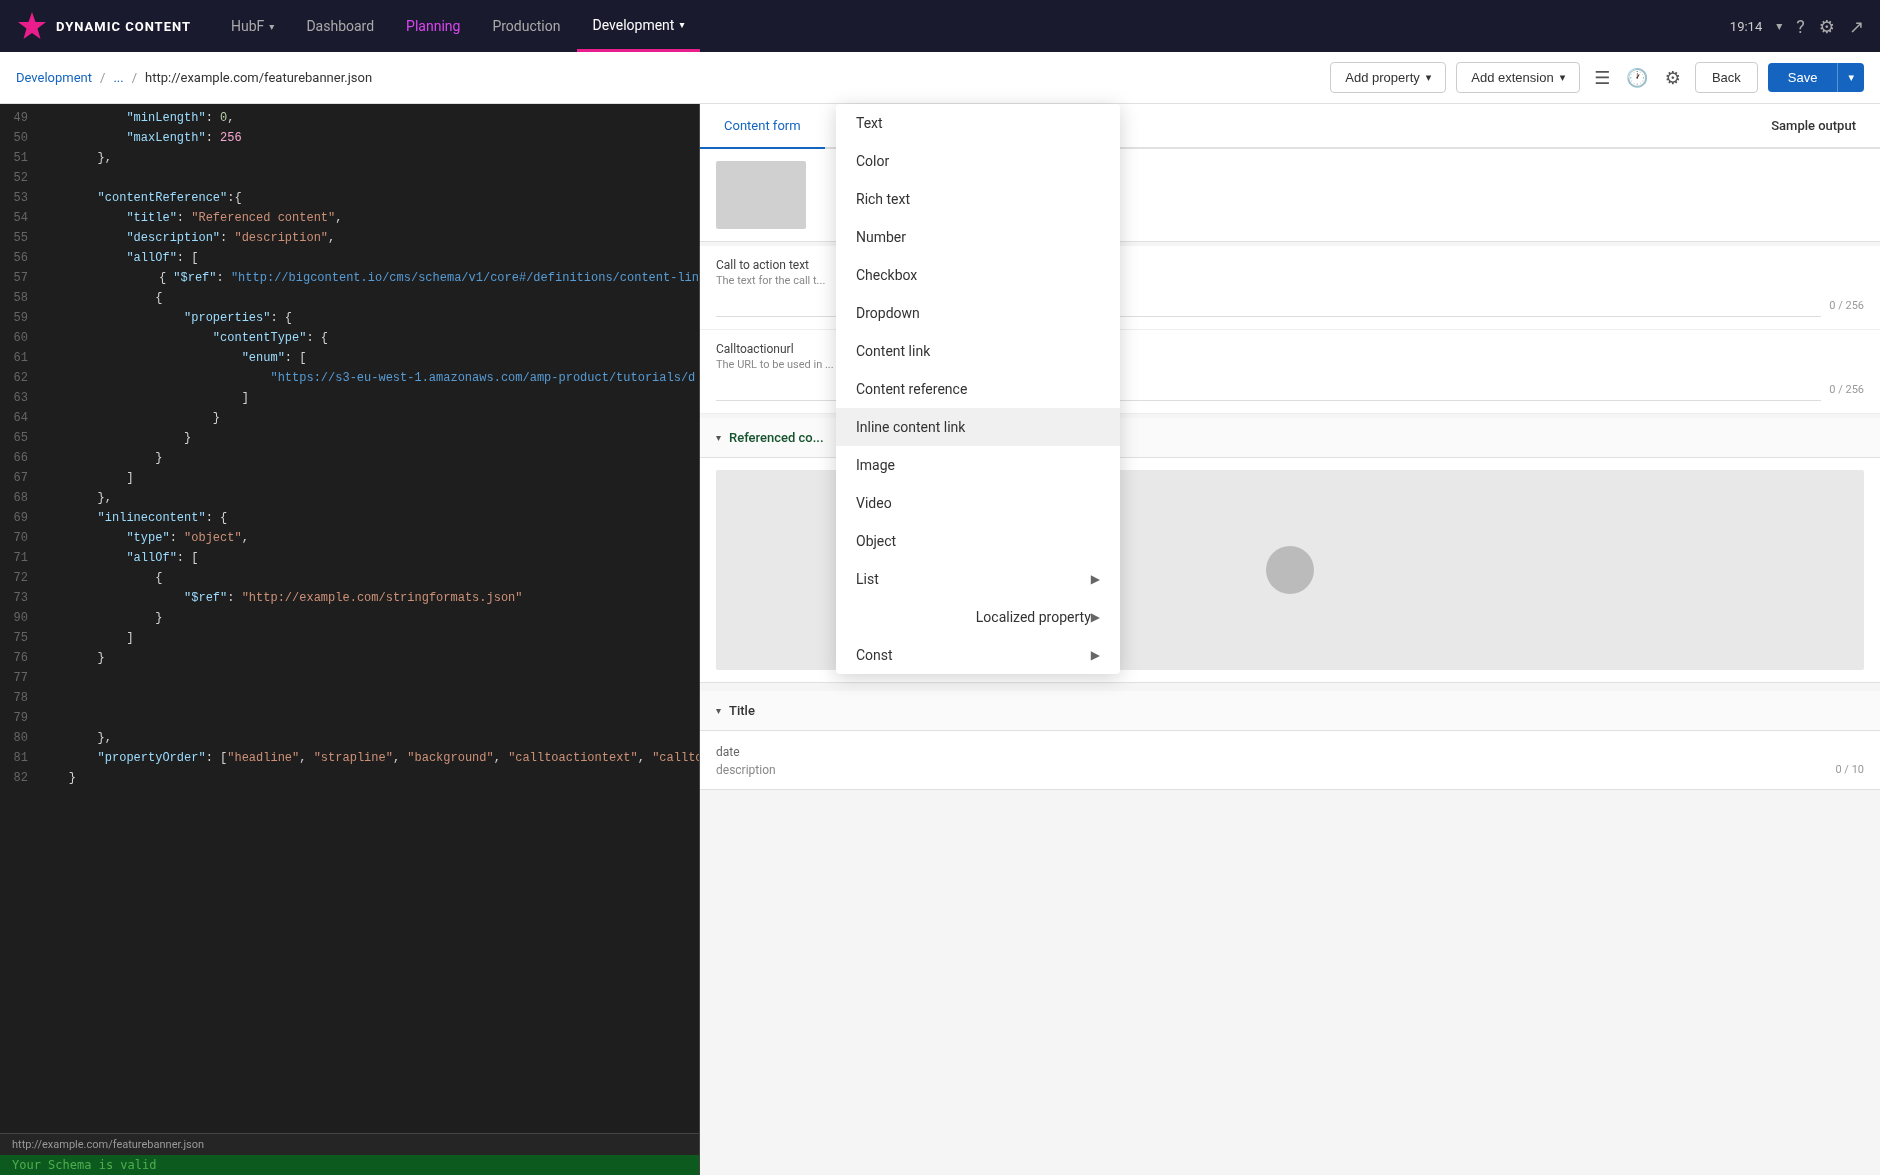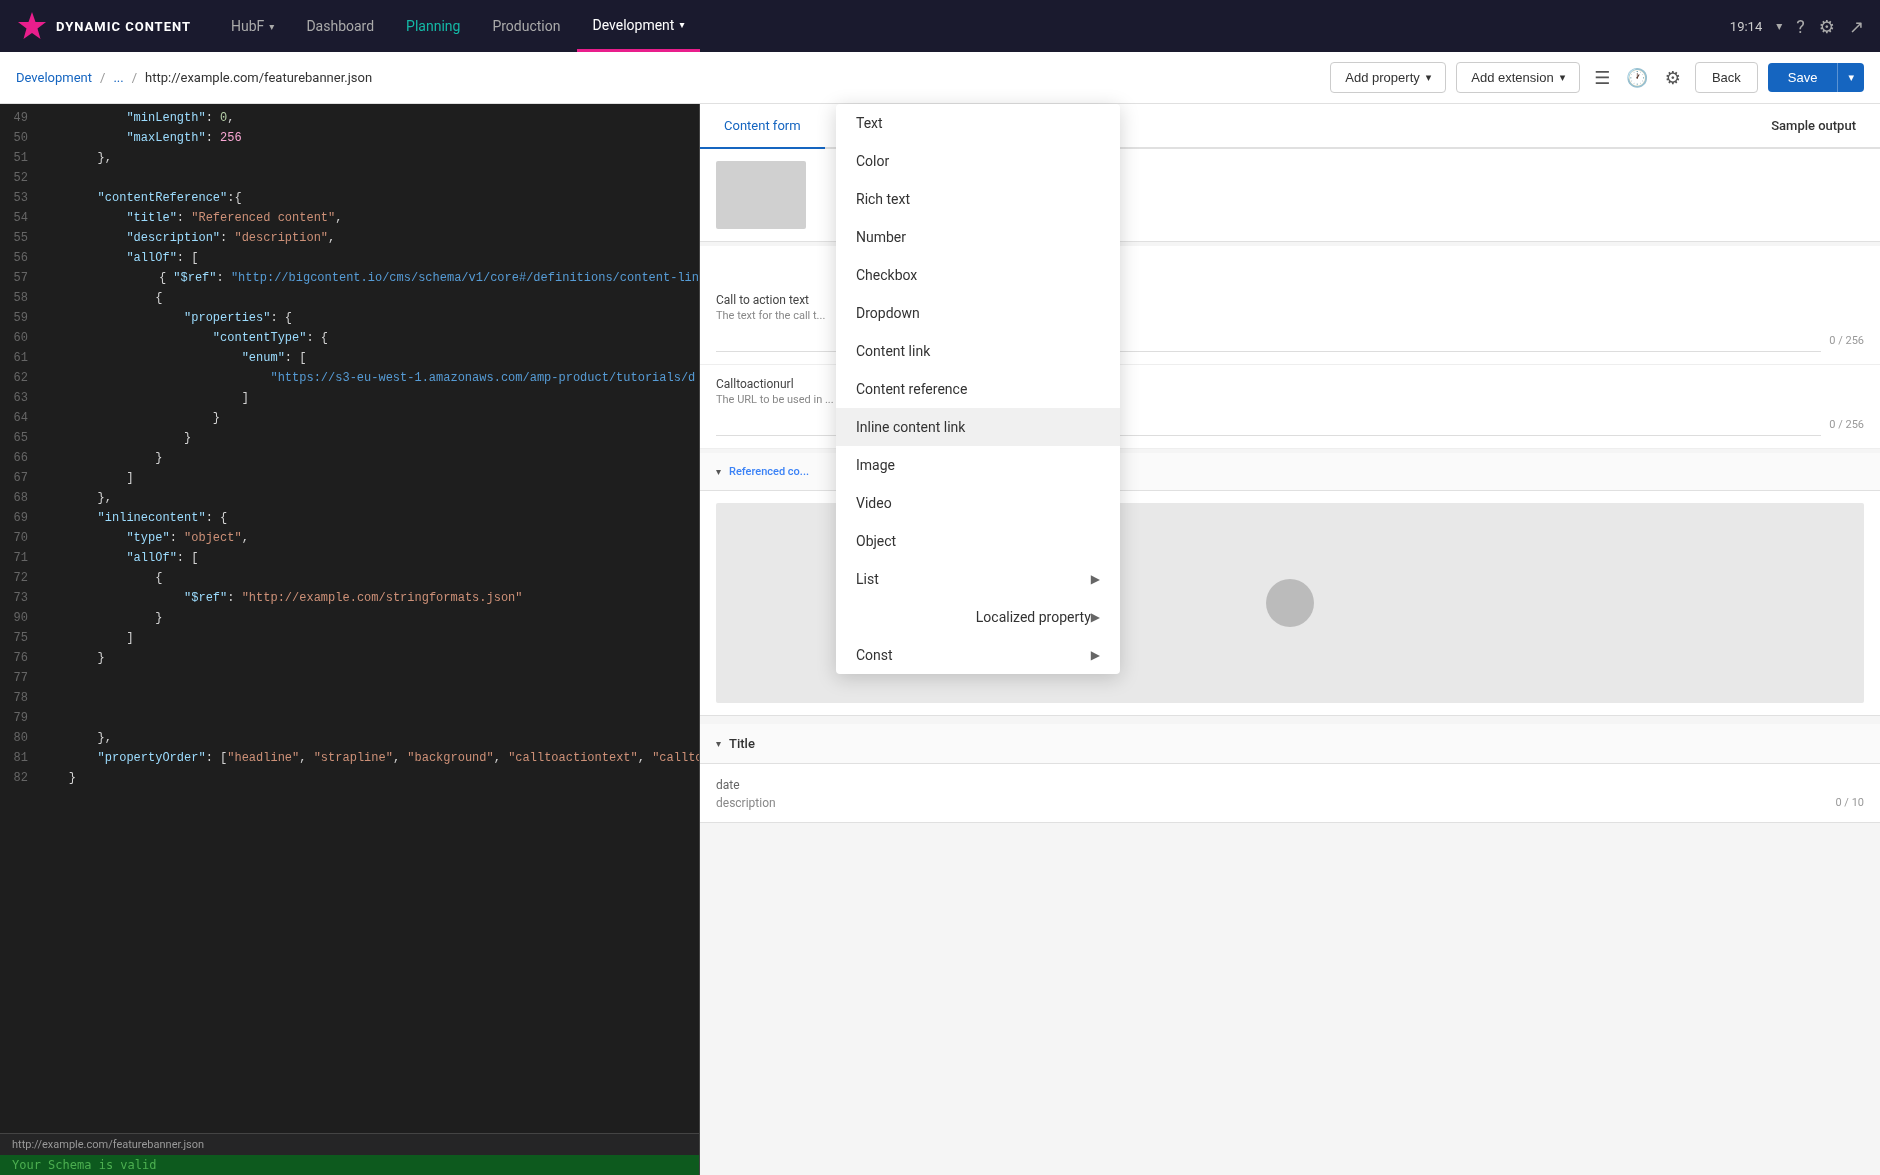--- a/index.html
+++ b/index.html
@@ -17,21 +17,21 @@
     <span style="color:#fff;font-size:13px;font-weight:700;letter-spacing:1px;">DYNAMIC CONTENT</span>
   </div>
   <div style="display:flex;align-items:center;flex:1;">
     <div style="color:#aaa;padding:0 16px;height:52px;display:flex;align-items:center;gap:5px;cursor:pointer;font-size:14px;">
       <span>HubF</span>
       <span style="font-size:10px;">▾</span>
     </div>
     <div style="color:#aaa;padding:0 16px;height:52px;display:flex;align-items:center;gap:5px;cursor:pointer;font-size:14px;">
       <span>Dashboard</span>
     </div>
-    <div style="color:#14b8a6;padding:0 16px;height:52px;display:flex;align-items:center;gap:5px;cursor:pointer;font-size:14px;">
+    <div style="color:#d946ef;padding:0 16px;height:52px;display:flex;align-items:center;gap:5px;cursor:pointer;font-size:14px;">
       <span>Planning</span>
     </div>
     <div style="color:#aaa;padding:0 16px;height:52px;display:flex;align-items:center;gap:5px;cursor:pointer;font-size:14px;">
       <span>Production</span>
     </div>
     <div style="color:#fff;padding:0 16px;height:52px;display:flex;align-items:center;gap:5px;cursor:pointer;font-size:14px;border-bottom:3px solid #e91e8c;">
       <span>Development</span>
       <span style="font-size:10px;">▾</span>
     </div>
   </div>
@@ -264,41 +264,41 @@
       <div style="padding:14px 24px;font-size:13px;color:#333;font-weight:500;">Sample output</div>
     </div>
 
     <div style="flex:1;overflow-y:auto;background:#f5f5f5;">
 
       <div style="background:#fff;padding:12px 16px;border-bottom:1px solid #e0e0e0;display:flex;gap:12px;align-items:flex-start;">
         <div style="width:90px;height:68px;background:#d0d0d0;border-radius:2px;flex-shrink:0;"></div>
       </div>
 
       <div style="background:#fff;padding:12px 16px;border-bottom:1px solid #eee;margin-top:4px;">
-        <div style="font-size:12px;color:#444;margin-bottom:2px;margin-top:35px;">Call to action text</div>
+        <div style="font-size:12px;color:#444;margin-bottom:2px;">Call to action text</div>
         <div style="font-size:11px;color:#888;margin-bottom:6px;">The text for the call t...</div>
         <div style="display:flex;align-items:center;gap:8px;">
           <input style="flex: 1 1 0%; border-top: none; border-right: none; border-left: none; border-image: initial; border-bottom: 1px solid rgb(221, 221, 221); padding: 4px 0px; font-size: 13px; color: rgb(51, 51, 51); background: transparent; outline: none;" type="text" value="">
           <span style="font-size:11px;color:#999;white-space:nowrap;">0 / 256</span>
         </div>
       </div>
 
       <div style="background:#fff;padding:12px 16px;border-bottom:1px solid #eee;">
         <div style="font-size:12px;color:#444;margin-bottom:2px;">Calltoactionurl</div>
         <div style="font-size:11px;color:#888;margin-bottom:6px;">The URL to be used in ...</div>
         <div style="display:flex;align-items:center;gap:8px;">
           <input style="flex: 1 1 0%; border-top: none; border-right: none; border-left: none; border-image: initial; border-bottom: 1px solid rgb(221, 221, 221); padding: 4px 0px; font-size: 13px; color: rgb(51, 51, 51); background: transparent; outline: none;" type="text" value="">
           <span style="font-size:11px;color:#999;white-space:nowrap;">0 / 256</span>
         </div>
       </div>
 
       <div style="background:#fff;margin-top:4px;border-bottom:1px solid #e0e0e0;">
         <div style="display:flex;align-items:center;gap:8px;padding:12px 16px;background:#fafafa;border-bottom:1px solid #e0e0e0;cursor:pointer;">
           <span style="font-size:10px;color:#555;">▾</span>
-          <span style="font-size:11px;font-weight:500;color:#3b82f6;">Referenced co...</span>
+          <span style="font-size:13px;font-weight:500;color:#14532d;">Referenced co...</span>
         </div>
 
         <div style="padding:12px 16px;">
           <div style="width:100%;height:200px;background:#e8e8e8;border-radius:2px;display:flex;align-items:center;justify-content:center;">
 
             <div style="width:48px;height:48px;border-radius:50%;background:#bbb;"></div>
           </div>
         </div>
       </div>
 

